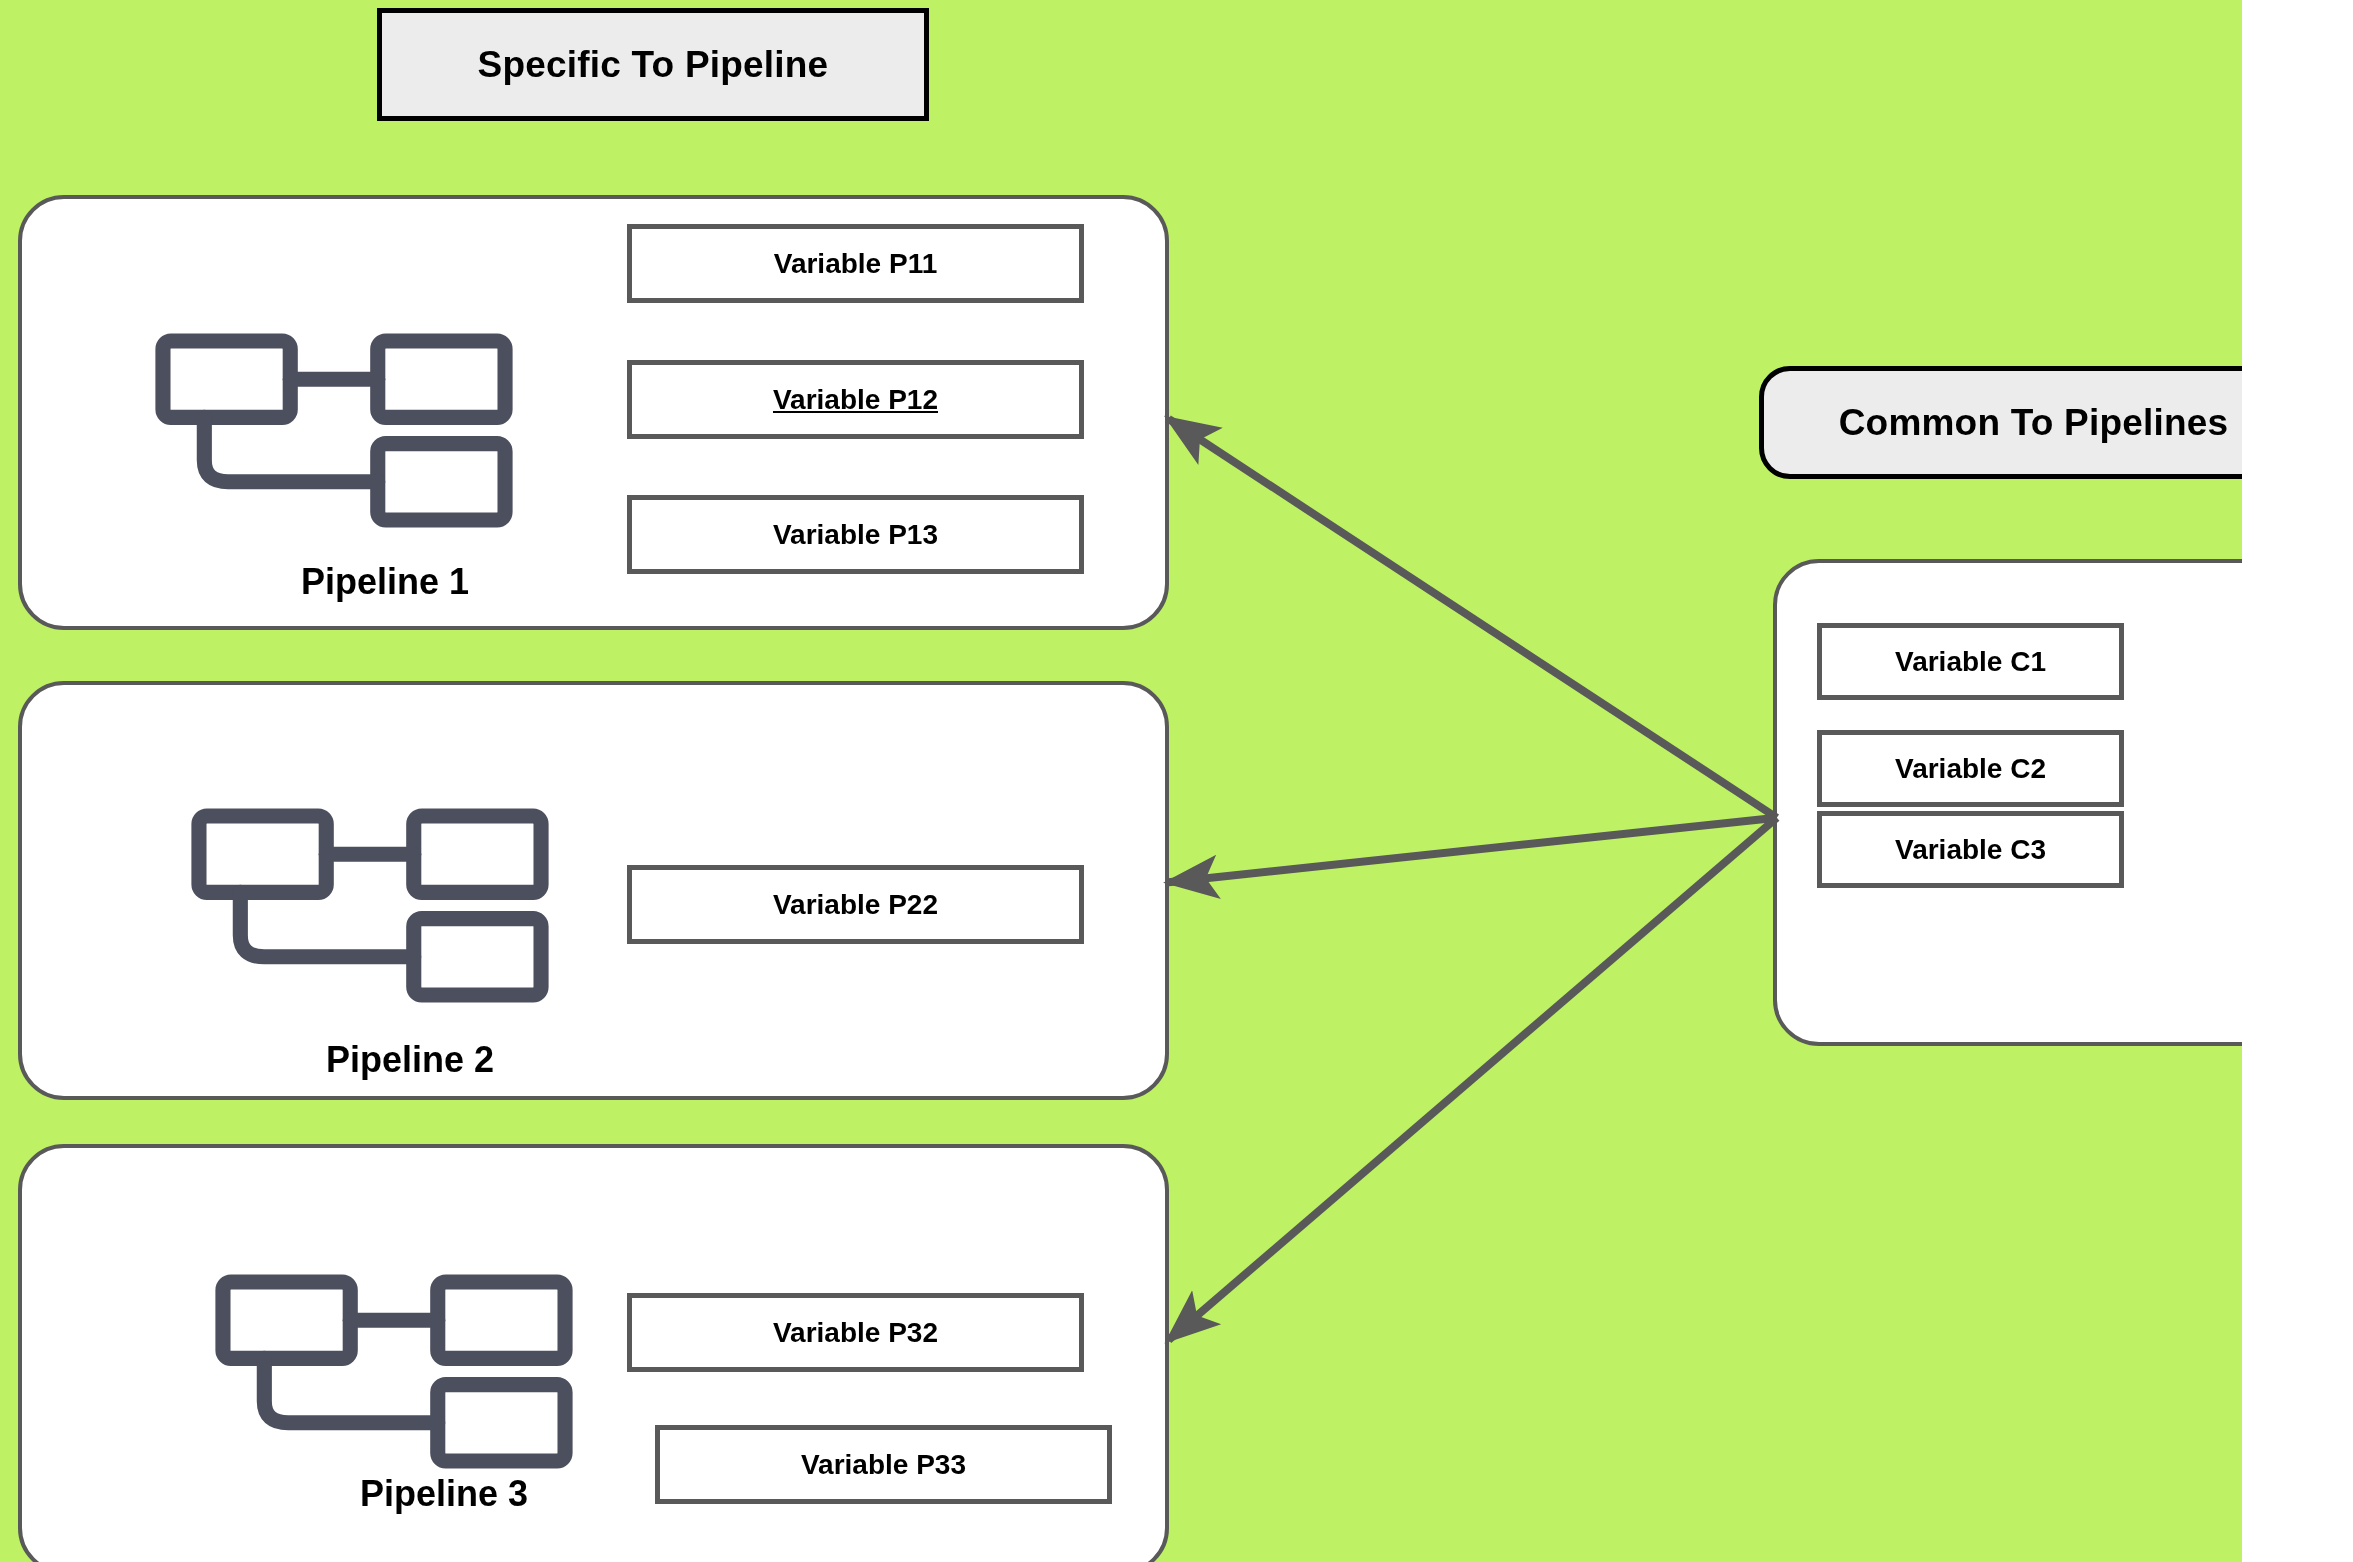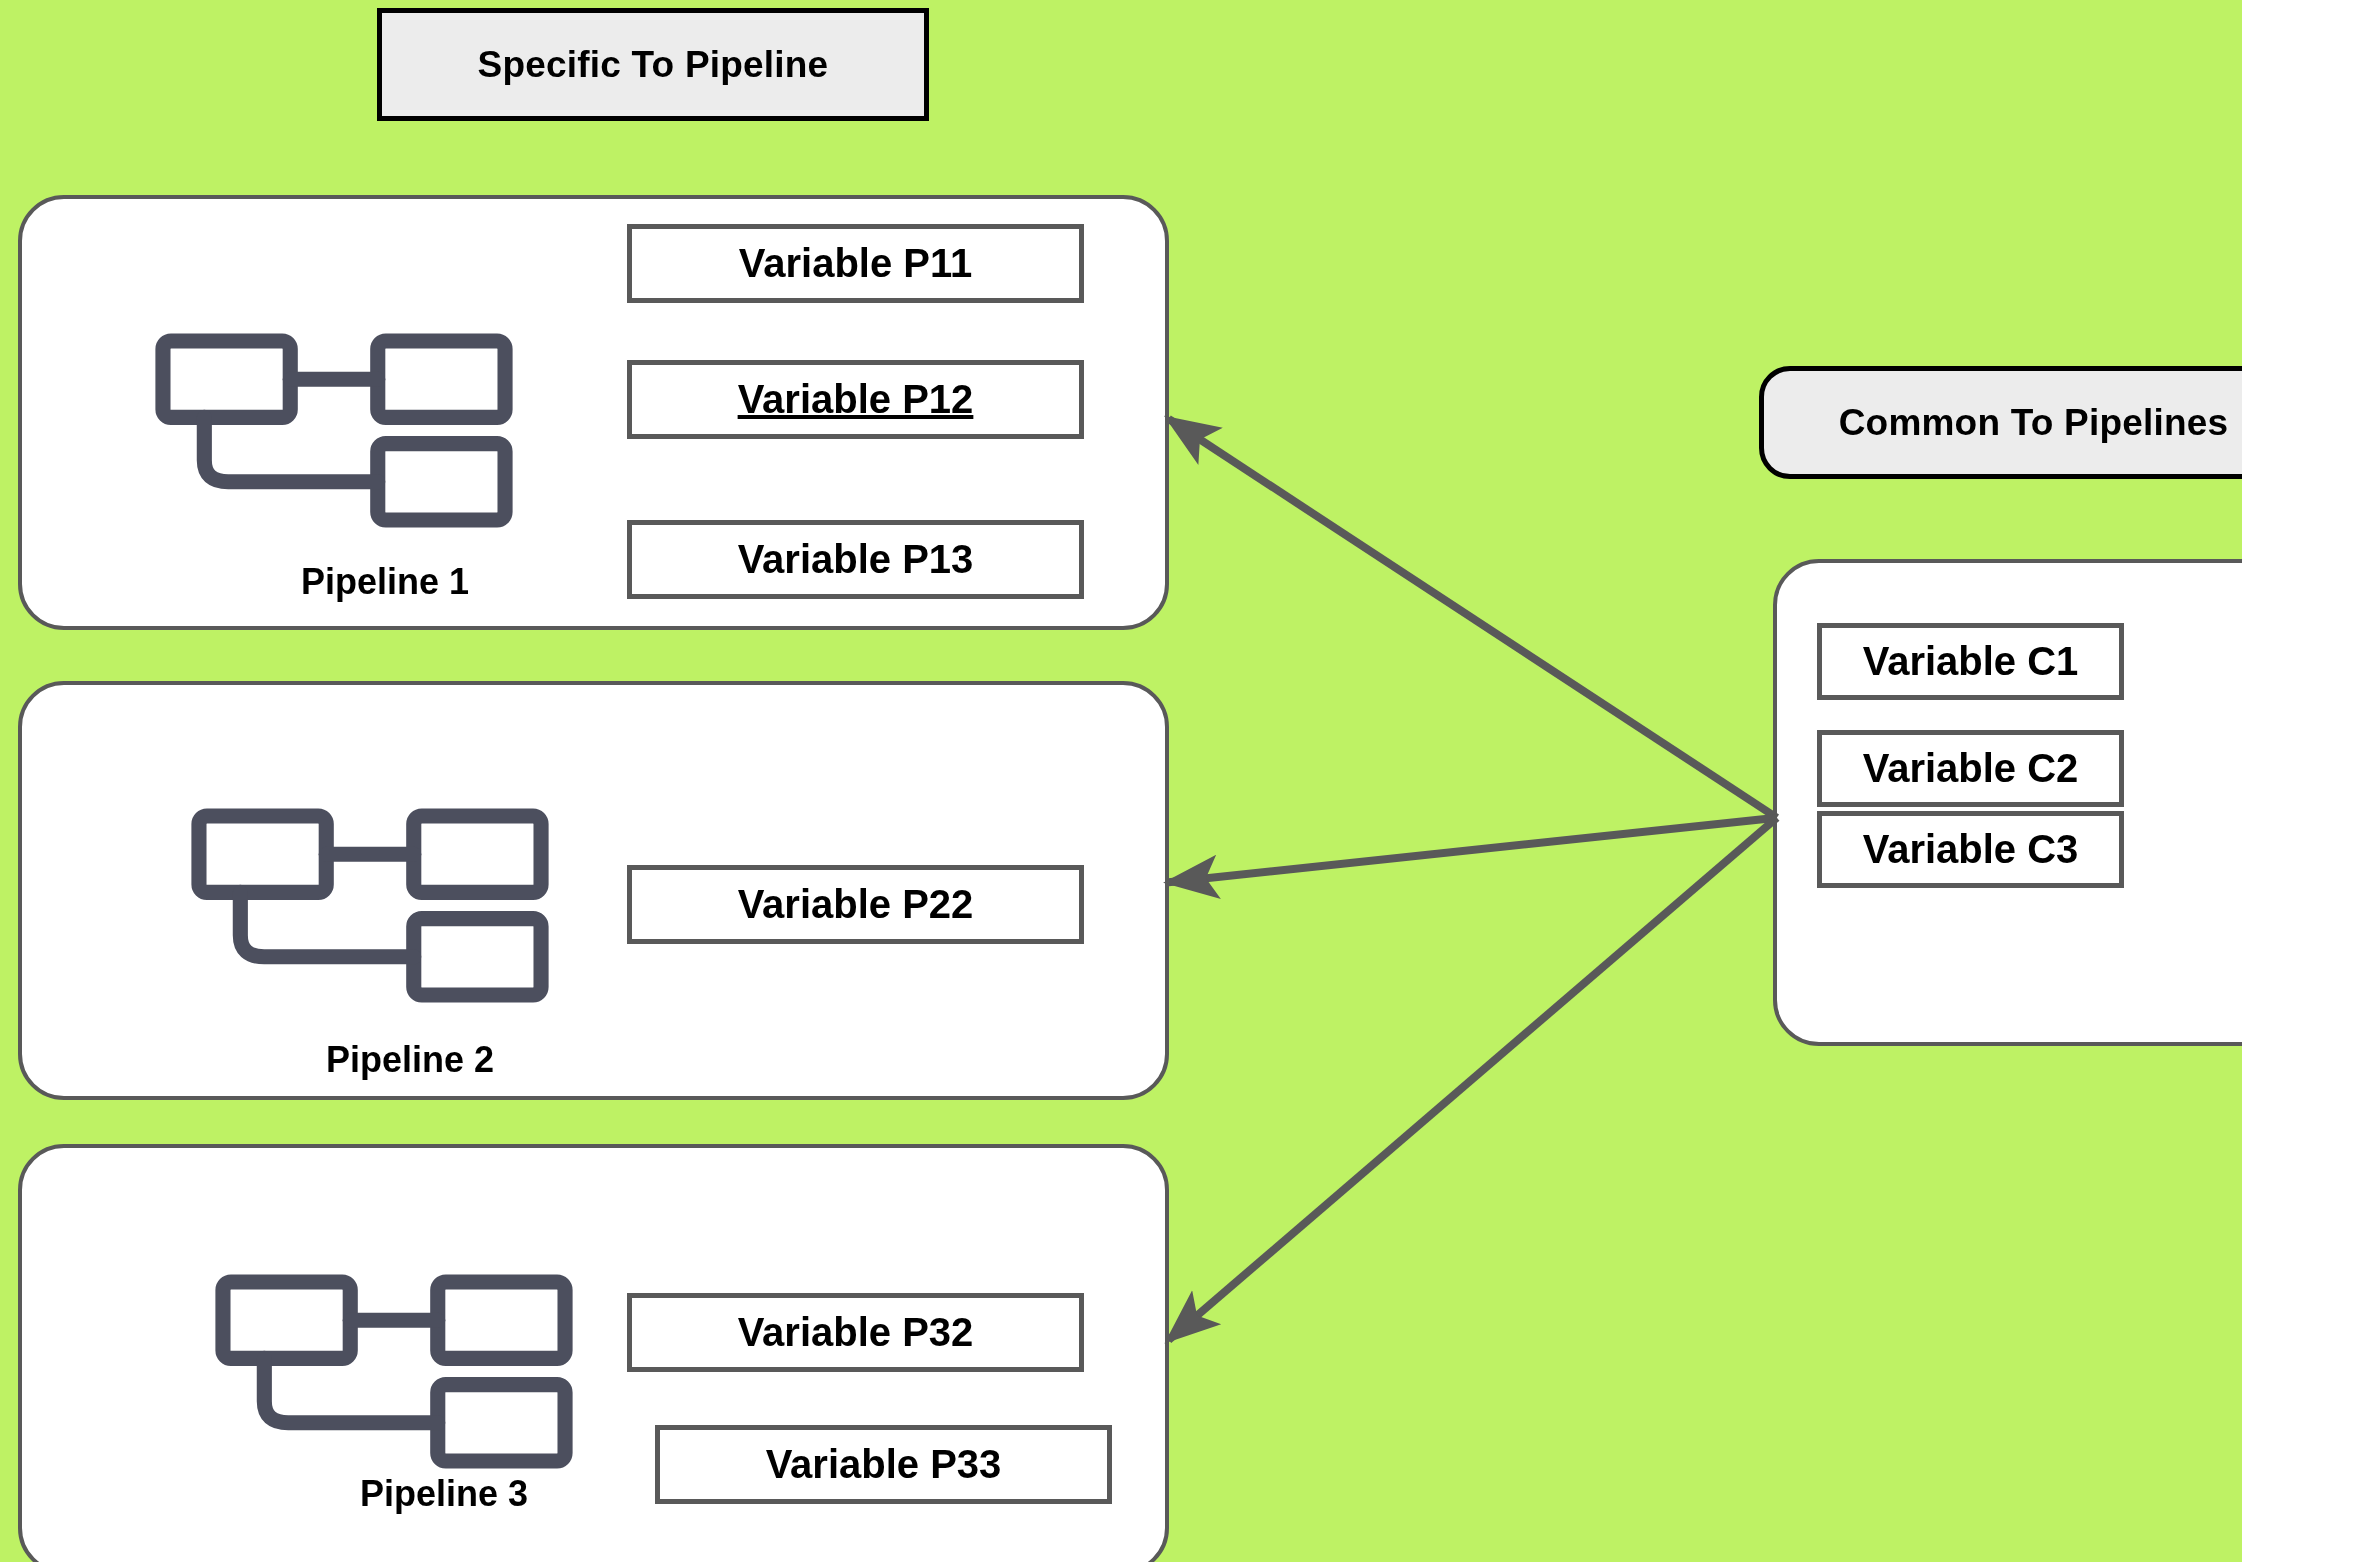--- a/index.html
+++ b/index.html
@@ -56,31 +56,31 @@
   .var-chip {
     position: absolute;
     border: 5.6px solid #595959;
     background: #ffffff;
     box-sizing: border-box;
     display: flex;
     align-items: center;
     justify-content: center;
   }
   .var-chip .var-label {
-    font-size: 40px;
+    font-size: 28px;
     font-weight: bold;
     color: #000000;
     white-space: nowrap;
   }
 
   
   .p-chip { left: 627px; width: 457px; height: 79px; }
   #chip-p11 { top: 224px; }
   #chip-p12 { top: 360px; text-decoration: underline; }
-  #chip-p13 { top: 520px; text-align: center; }
+  #chip-p13 { top: 495px; text-align: center; }
   
   #chip-p21 { top: 740px; }
   #chip-p22 { top: 865px; }
   
   #chip-p31 { top: 1164px; }
   #chip-p32 { top: 1293px; }
   #chip-p33 { top: 1425px; margin-left: 28px; }
 
   
   .c-chip { left: 1817px; width: 307px; height: 77px; }

